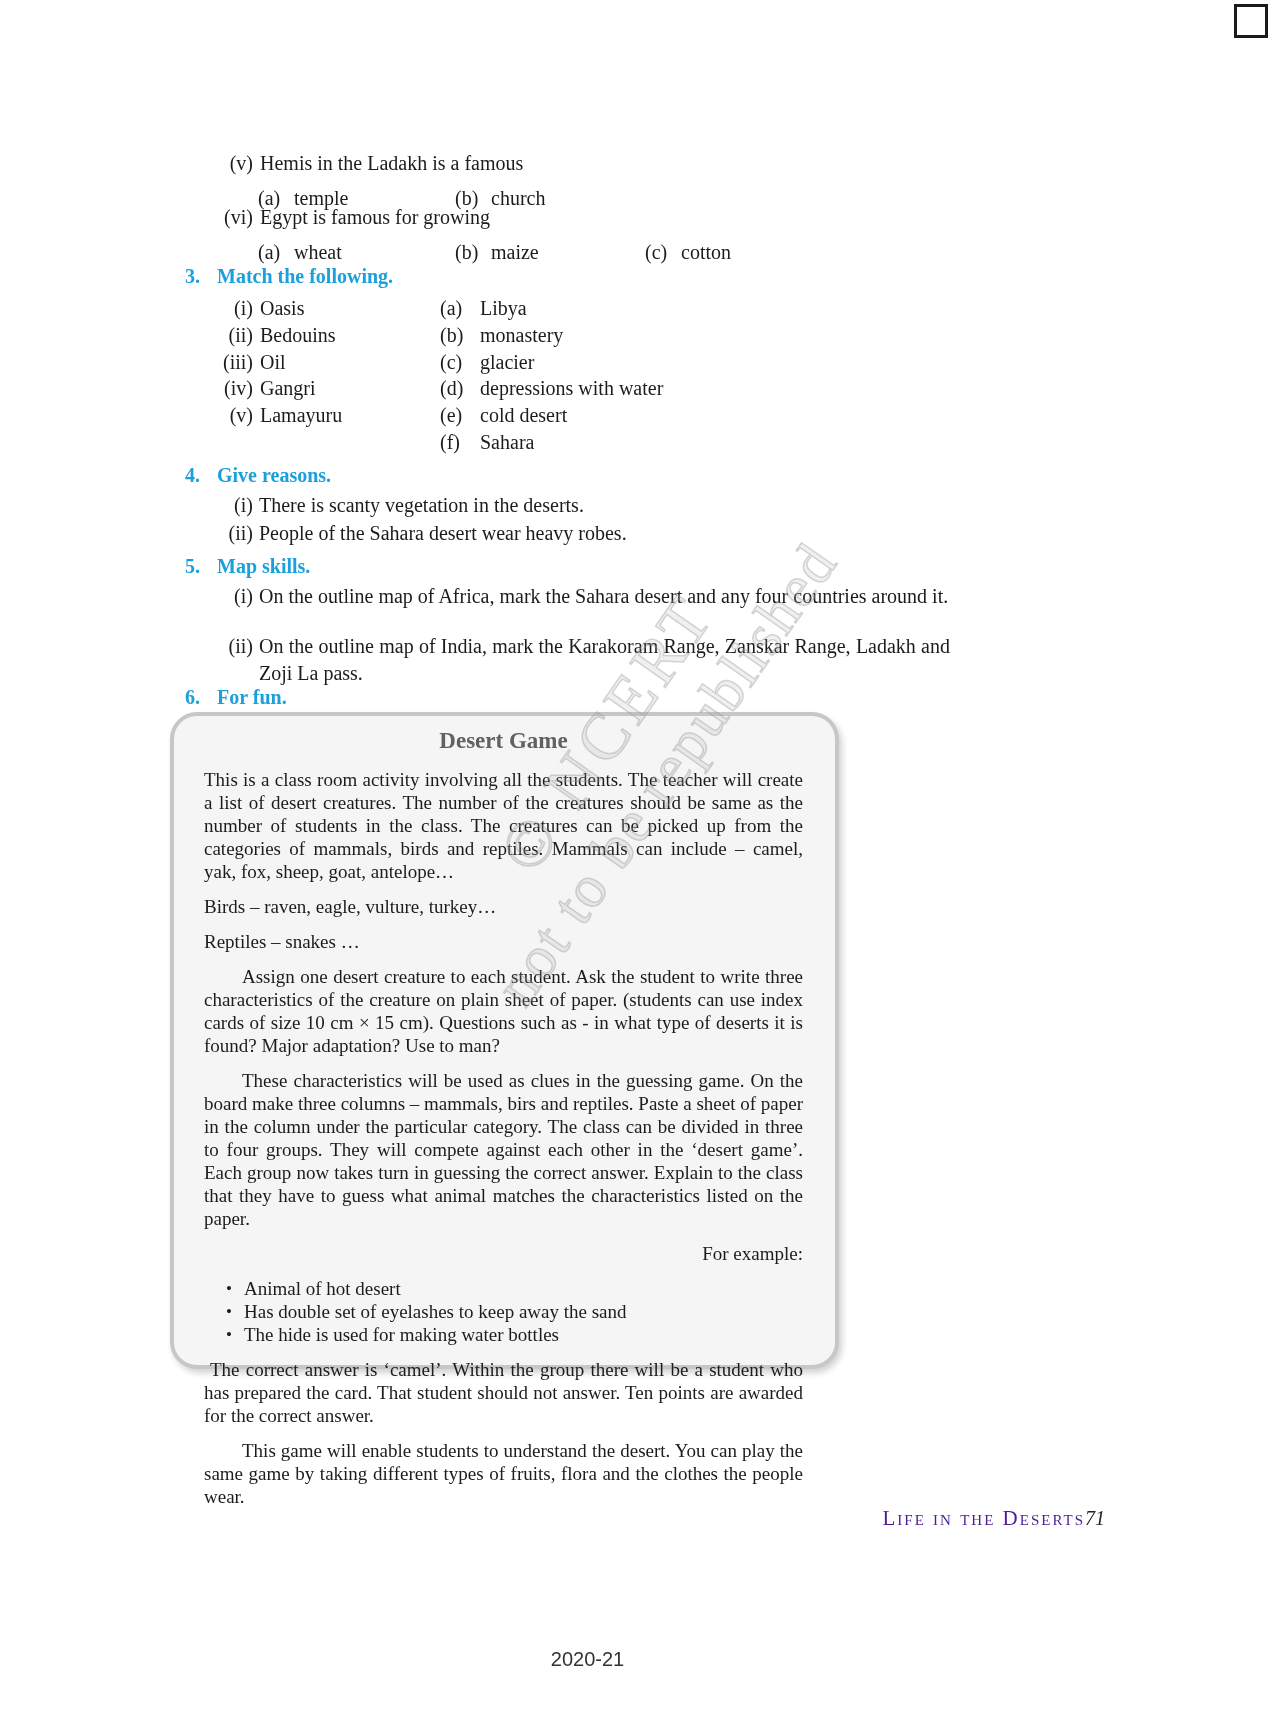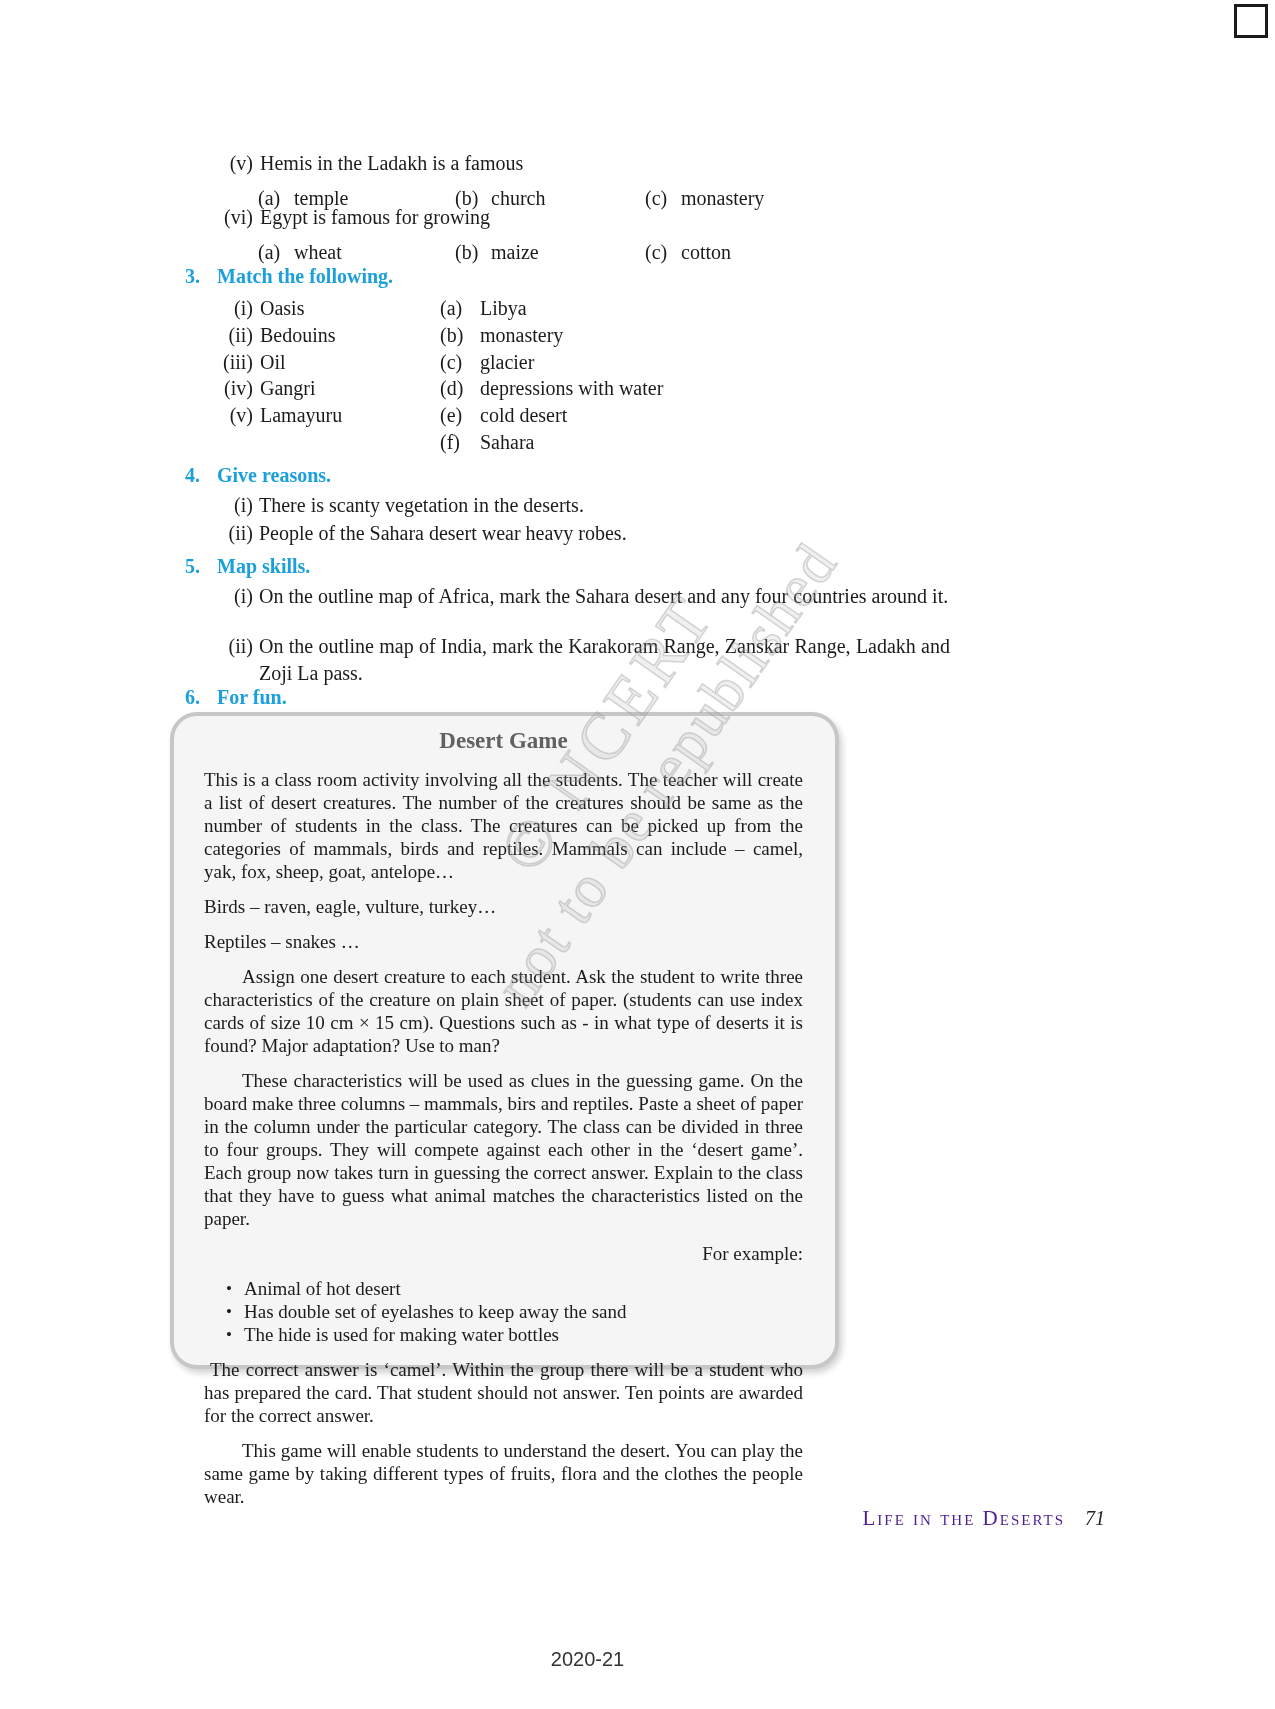--- a/index.html
+++ b/index.html
@@ -78,21 +78,21 @@
   .footer{
     position:absolute;top:1506px;right:170px;
     display:flex;align-items:baseline;
     font-family:"Liberation Serif", serif;
   }
   .footer .chapter{
     font-variant:small-caps;
     font-size:21px;letter-spacing:2px;color:#4c1d95;
   }
   .footer .pagenum{
-    margin-left:20px;font-size:20px;font-style:italic;color:#222;
+    font-size:20px;font-style:italic;color:#222;
   }
   .edition{
     position:absolute;top:1648px;left:0;width:1175px;
     text-align:center;
     font-family:"Liberation Sans", sans-serif;
     font-size:20px;color:#333;
   }
 </style>
 </head>
 <body>
@@ -109,21 +109,20 @@
   <div class="sec" style="top:150px">
     <div class="qline">
       <span class="num">(v)</span>
       <span class="txt">Hemis in the Ladakh is a famous</span>
     </div>
   </div>
   <div class="sec" style="top:177px">
     <div class="optrow">
       <span class="opt"><span class="olabel">(a)</span><span class="otext">temple</span></span>
       <span class="opt"><span class="olabel">(b)</span><span class="otext">church</span></span>
-      <span class="opt"><span class="olabel">(c)</span><span class="otext">monastery</span></span>
     </div>
   </div>
 
   <div class="sec" style="top:204px">
     <div class="qline">
       <span class="num">(vi)</span>
       <span class="txt">Egypt is famous for growing</span>
     </div>
   </div>
   <div class="sec" style="top:231px">

